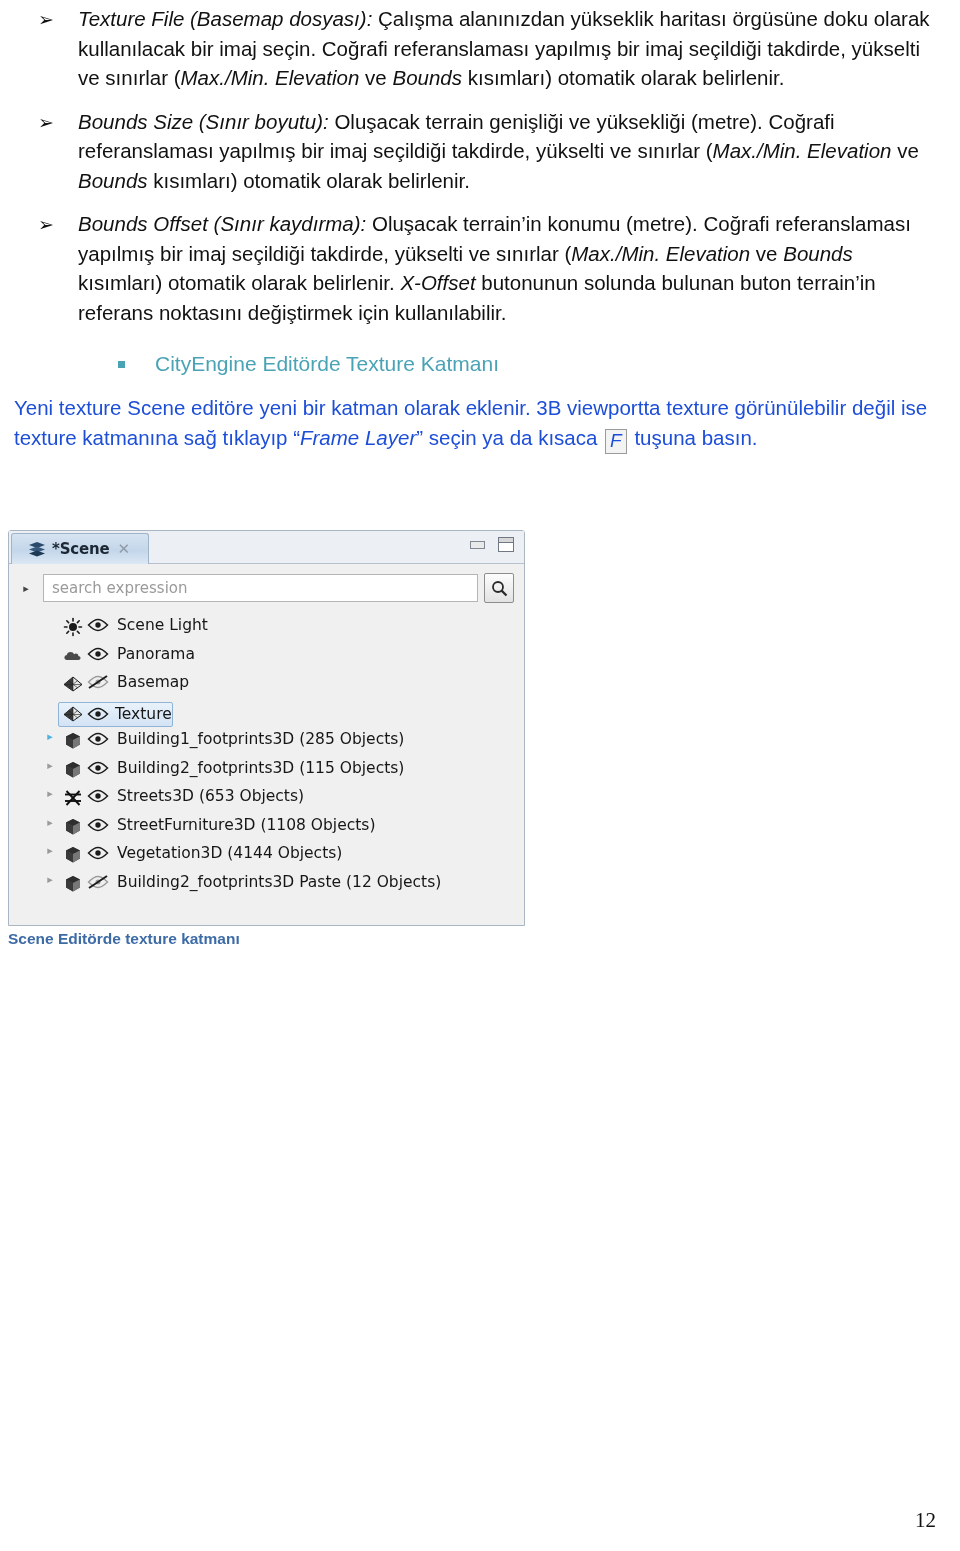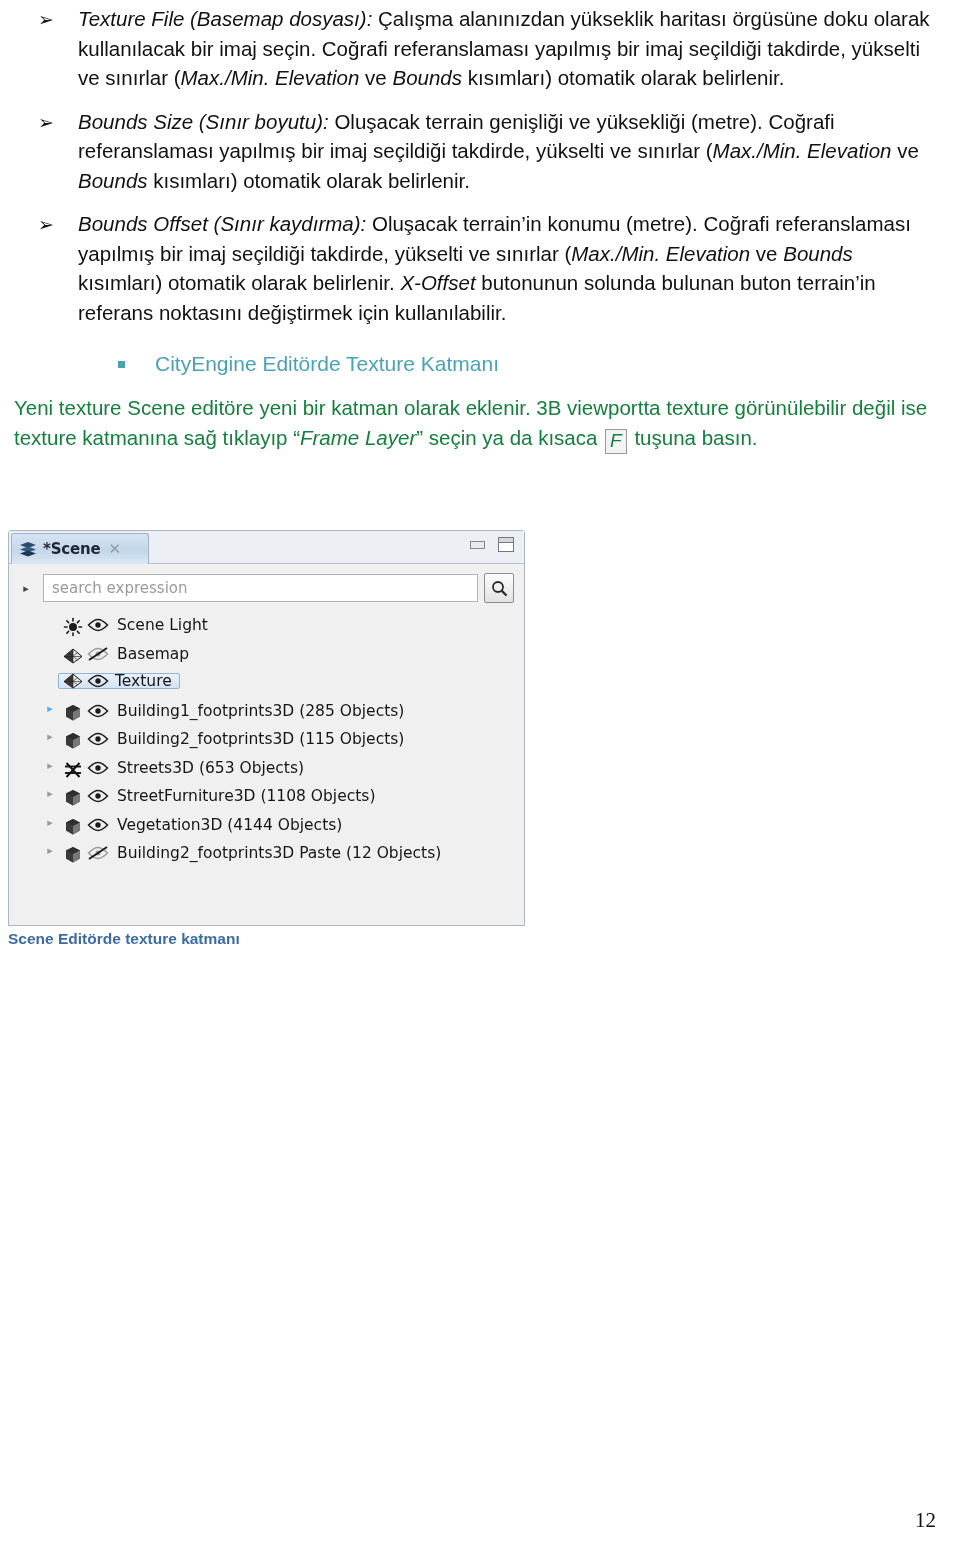--- a/index.html
+++ b/index.html
@@ -60,21 +60,21 @@
     top: 12px;
     width: 7px;
     height: 7px;
     background: #4aa3b5;
   }
 
   
   .para {
     font-size: 20.5px;
     line-height: 29.5px;
-    color: #15803d;
+    color: #1d4ed8;
     padding: 0 30px 0 14px;
   }
 
   .keycap {
     display: inline-block;
     border: 1px solid #9a9a9a;
     background: #f3f3f3;
     padding: 0px 4px 1px 4px;
     font-style: italic;
     font-size: 19px;
@@ -106,21 +106,21 @@
     position: absolute;
     left: 2px; top: 2px;
     height: 31px;
     width: 138px;
     background: linear-gradient(to bottom, #d7e4f1 0%, #c3d6ea 55%, #dce8f4 100%);
     border: 1px solid #9fb4c9;
     border-bottom: none;
     border-radius: 3px 3px 0 0;
     display: flex;
     align-items: center;
-    padding-left: 7px;
+    padding-left: 16px;
     gap: 6px;
   }
   .tab-label {
     font-size: 15px;
     font-weight: bold;
     color: #1d2733;
     letter-spacing: -0.2px;
   }
   .tab-close {
     font-size: 15px;
@@ -238,22 +238,22 @@
   .tree-row .lbl { padding-left: 2px; }
   .tree-row.selected {
     background: transparent;
   }
   .sel-wrap {
     display: flex;
     align-items: center;
     background: linear-gradient(to bottom,#e9f2fb,#d3e3f4);
     border: 1px solid #8fb4d8;
     border-radius: 2px;
-    padding: 0 7px 0 2px;
-    height: 16px;
+    padding: 0 0 0 2px;
+    height: 25px;
     margin-left: -3px;
   }
 
   .caption {
     position: absolute;
     left: 8px;
     top: 930px;
     font-size: 15.5px;
     font-weight: bold;
     color: #3d6ba5;
@@ -359,20 +359,35 @@
             </g>
           </svg>
         </span>
         <span class="eye-icon">
           <svg width="22" height="14" viewBox="0 0 22 14">
             <path d="M1.5 7 Q7 1.5 11 1.5 Q15 1.5 20.5 7 Q15 12.5 11 12.5 Q7 12.5 1.5 7 Z" fill="none" stroke="#1c1c1c" stroke-width="1.5"></path>
             <circle cx="11" cy="7" r="2.7" fill="#1c1c1c"></circle>
           </svg>
         </span>
         <span class="lbl">Scene Light</span>
+      </div>
+      <div class="tree-row">
+        <span class="twisty empty">▸</span>
+        <span class="layer-icon">
+          <svg width="20" height="20" viewBox="0 0 20 20">
+            <path d="M4 14 q-2.6 0 -2.6 -2.4 q0 -2.2 2.4 -2.5 q0.5 -3.1 3.8 -3.1 q2.6 0 3.5 2.2 q0.8 -0.6 1.8 -0.6 q2.3 0 2.6 2.3 q2.1 0.3 2.1 2.1 q0 2 -2.4 2 z" fill="#4a4a4a"></path>
+          </svg>
+        </span>
+        <span class="eye-icon">
+          <svg width="22" height="14" viewBox="0 0 22 14">
+            <path d="M1.5 7 Q7 1.5 11 1.5 Q15 1.5 20.5 7 Q15 12.5 11 12.5 Q7 12.5 1.5 7 Z" fill="none" stroke="#1c1c1c" stroke-width="1.5"></path>
+            <circle cx="11" cy="7" r="2.7" fill="#1c1c1c"></circle>
+          </svg>
+        </span>
+        <span class="lbl">Panorama</span>
       </div>
       <div class="tree-row">
         <span class="twisty empty">▸</span>
         <span class="layer-icon">
           <svg width="20" height="20" viewBox="0 0 20 20">
             <polygon points="10,3 19,10.5 10,17 1,10.5" fill="#e8e8e8" stroke="#1c1c1c" stroke-width="1"></polygon>
             <path d="M10,3 L1,10.5 L10,17 Z" fill="#3a3a3a"></path>
             <g stroke="#1c1c1c" stroke-width="0.7" opacity="0.85">
               <line x1="10" y1="3" x2="10" y2="17"></line>
               <line x1="5.5" y1="6.7" x2="14.5" y2="13.8"></line>

